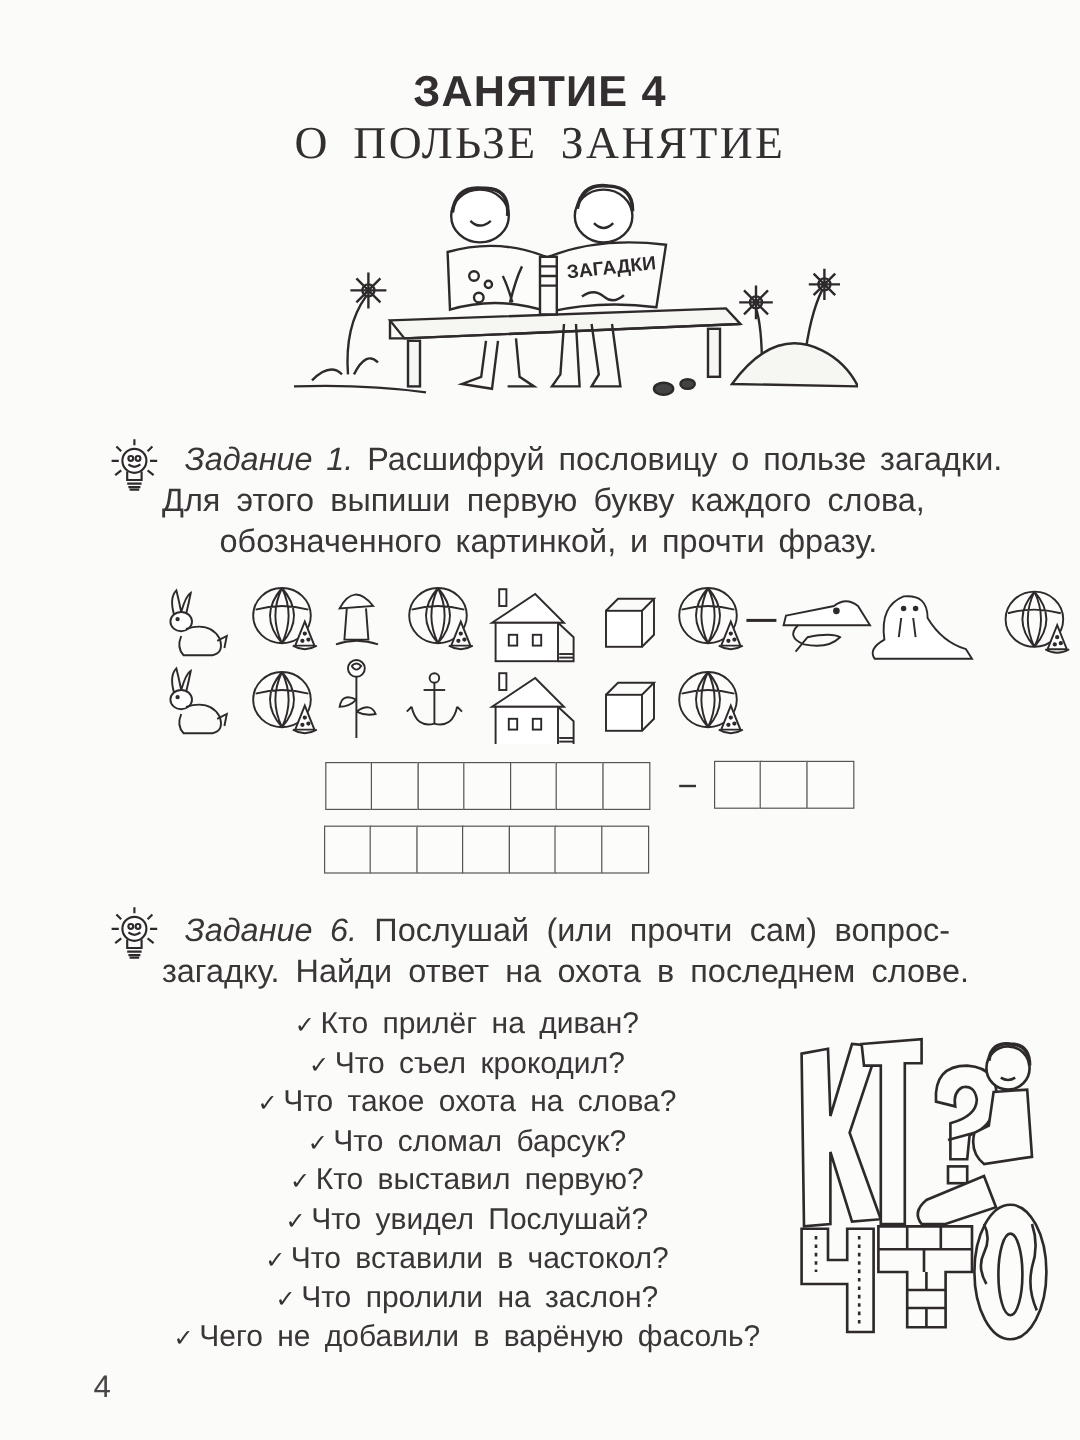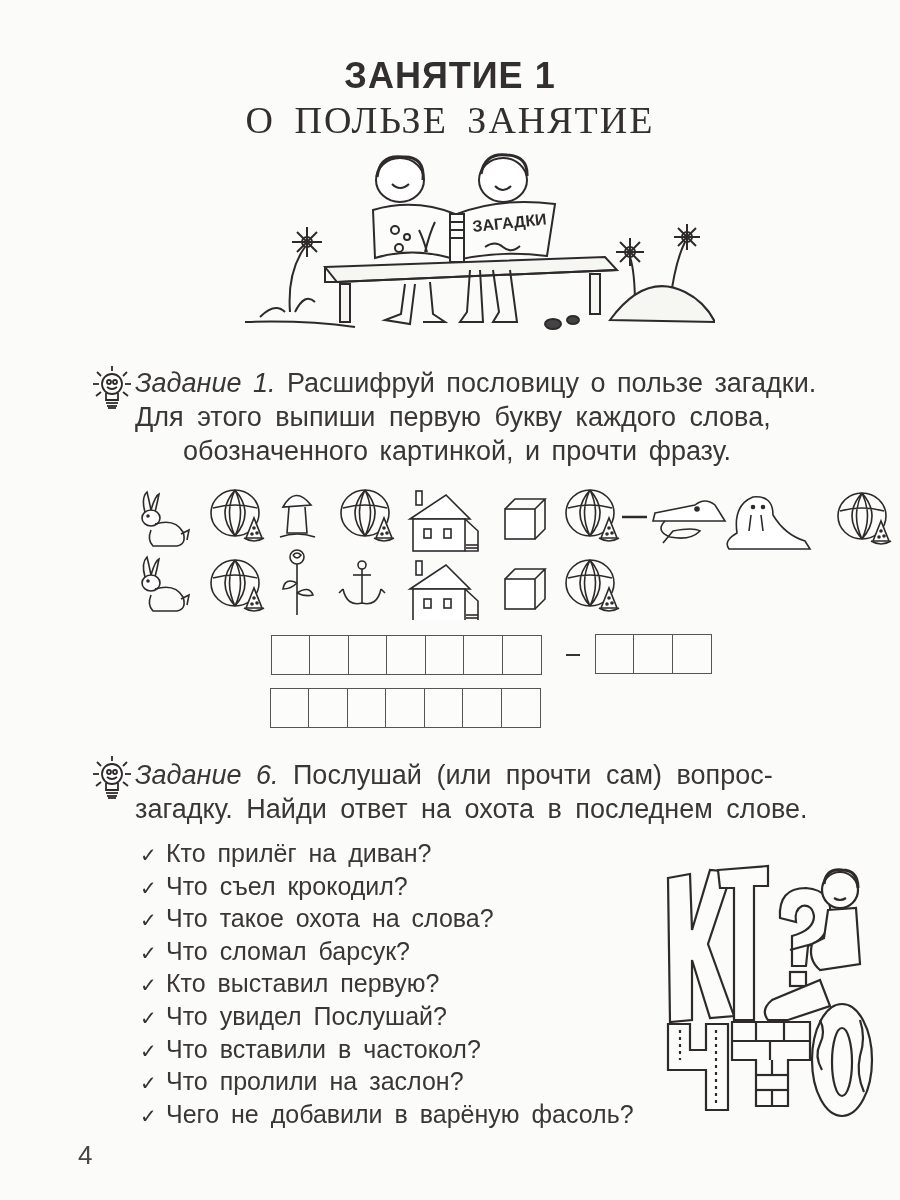--- a/index.html
+++ b/index.html
@@ -1,34 +1,34 @@
 <!DOCTYPE html>
 <html><head>
 <meta charset="utf-8">
 <style>
   html, body { margin:0; padding:0; }
   body { width:900px; height:1200px; background:#fbfbf9; position:relative; overflow:hidden; color:#3a3638; font-family:"Liberation Sans", sans-serif; }
   .abs { position:absolute; }
   .lesson-num { left:0; width:900px; top:55px; text-align:center; font-family:"Liberation Sans", sans-serif; font-weight:bold; font-size:36px; letter-spacing:1px; color:#332f31; }
   .lesson-title { left:0; width:900px; top:98px; text-align:center; font-family:"Liberation Serif", serif; font-size:38px; letter-spacing:2px; color:#332f31; word-spacing:8px; }
   .task-text { font-size:27px; line-height:34px; color:#3a3638; }
-  .task-text em { font-style:italic; }
+  .task-text em { font-style:italic;margin-left:19px; }
   .bulb { width:40px; height:60px; }
   .row-box { position:absolute; display:flex; }
   .cell { width:38px; height:38px; border:1.5px solid #555; margin-left:-1.5px; background:#fcfcfa; }
   .dash { position:absolute; height:2px; background:#333; }
-  .q-list { left:140px; top:838px; list-style:none; margin:0; padding:0; }
+  .q-list { left:140px; top:838px; list-style:none; margin:0; padding:0;text-align:center; }
   .q-item { font-size:25px; line-height:30.6px; white-space:nowrap; word-spacing:5px; color:#3a3638; }
   .q-item .check { display:inline-block; width:26px; font-size:20px; color:#333; }
   .page-num { left:78px; top:1140px; font-size:26px; color:#4a4648; }
 </style>
 </head>
 <body>
 
-<div class="abs lesson-num">ЗАНЯТИЕ 1</div>
+<div class="abs lesson-num">ЗАНЯТИЕ 4</div>
 <div class="abs lesson-title">О ПОЛЬЗЕ ЗАНЯТИЕ</div>
 
 <svg class="abs" style="left:245px; top:152px;" width="470" height="185" viewBox="0 0 470 185" fill="none" stroke="#2e2a2c" stroke-width="2">
 
   <path d="M80 115 L360 105 L372 118 L92 130 Z" fill="#f6f6f3"></path>
   <path d="M80 115 L80 130 L92 130"></path>
   <line x1="92" y1="130" x2="372" y2="118"></line>
   <rect x="95" y="132" width="10" height="38" fill="#f6f6f3"></rect>
   <rect x="345" y="122" width="10" height="40" fill="#f6f6f3"></rect>
 

